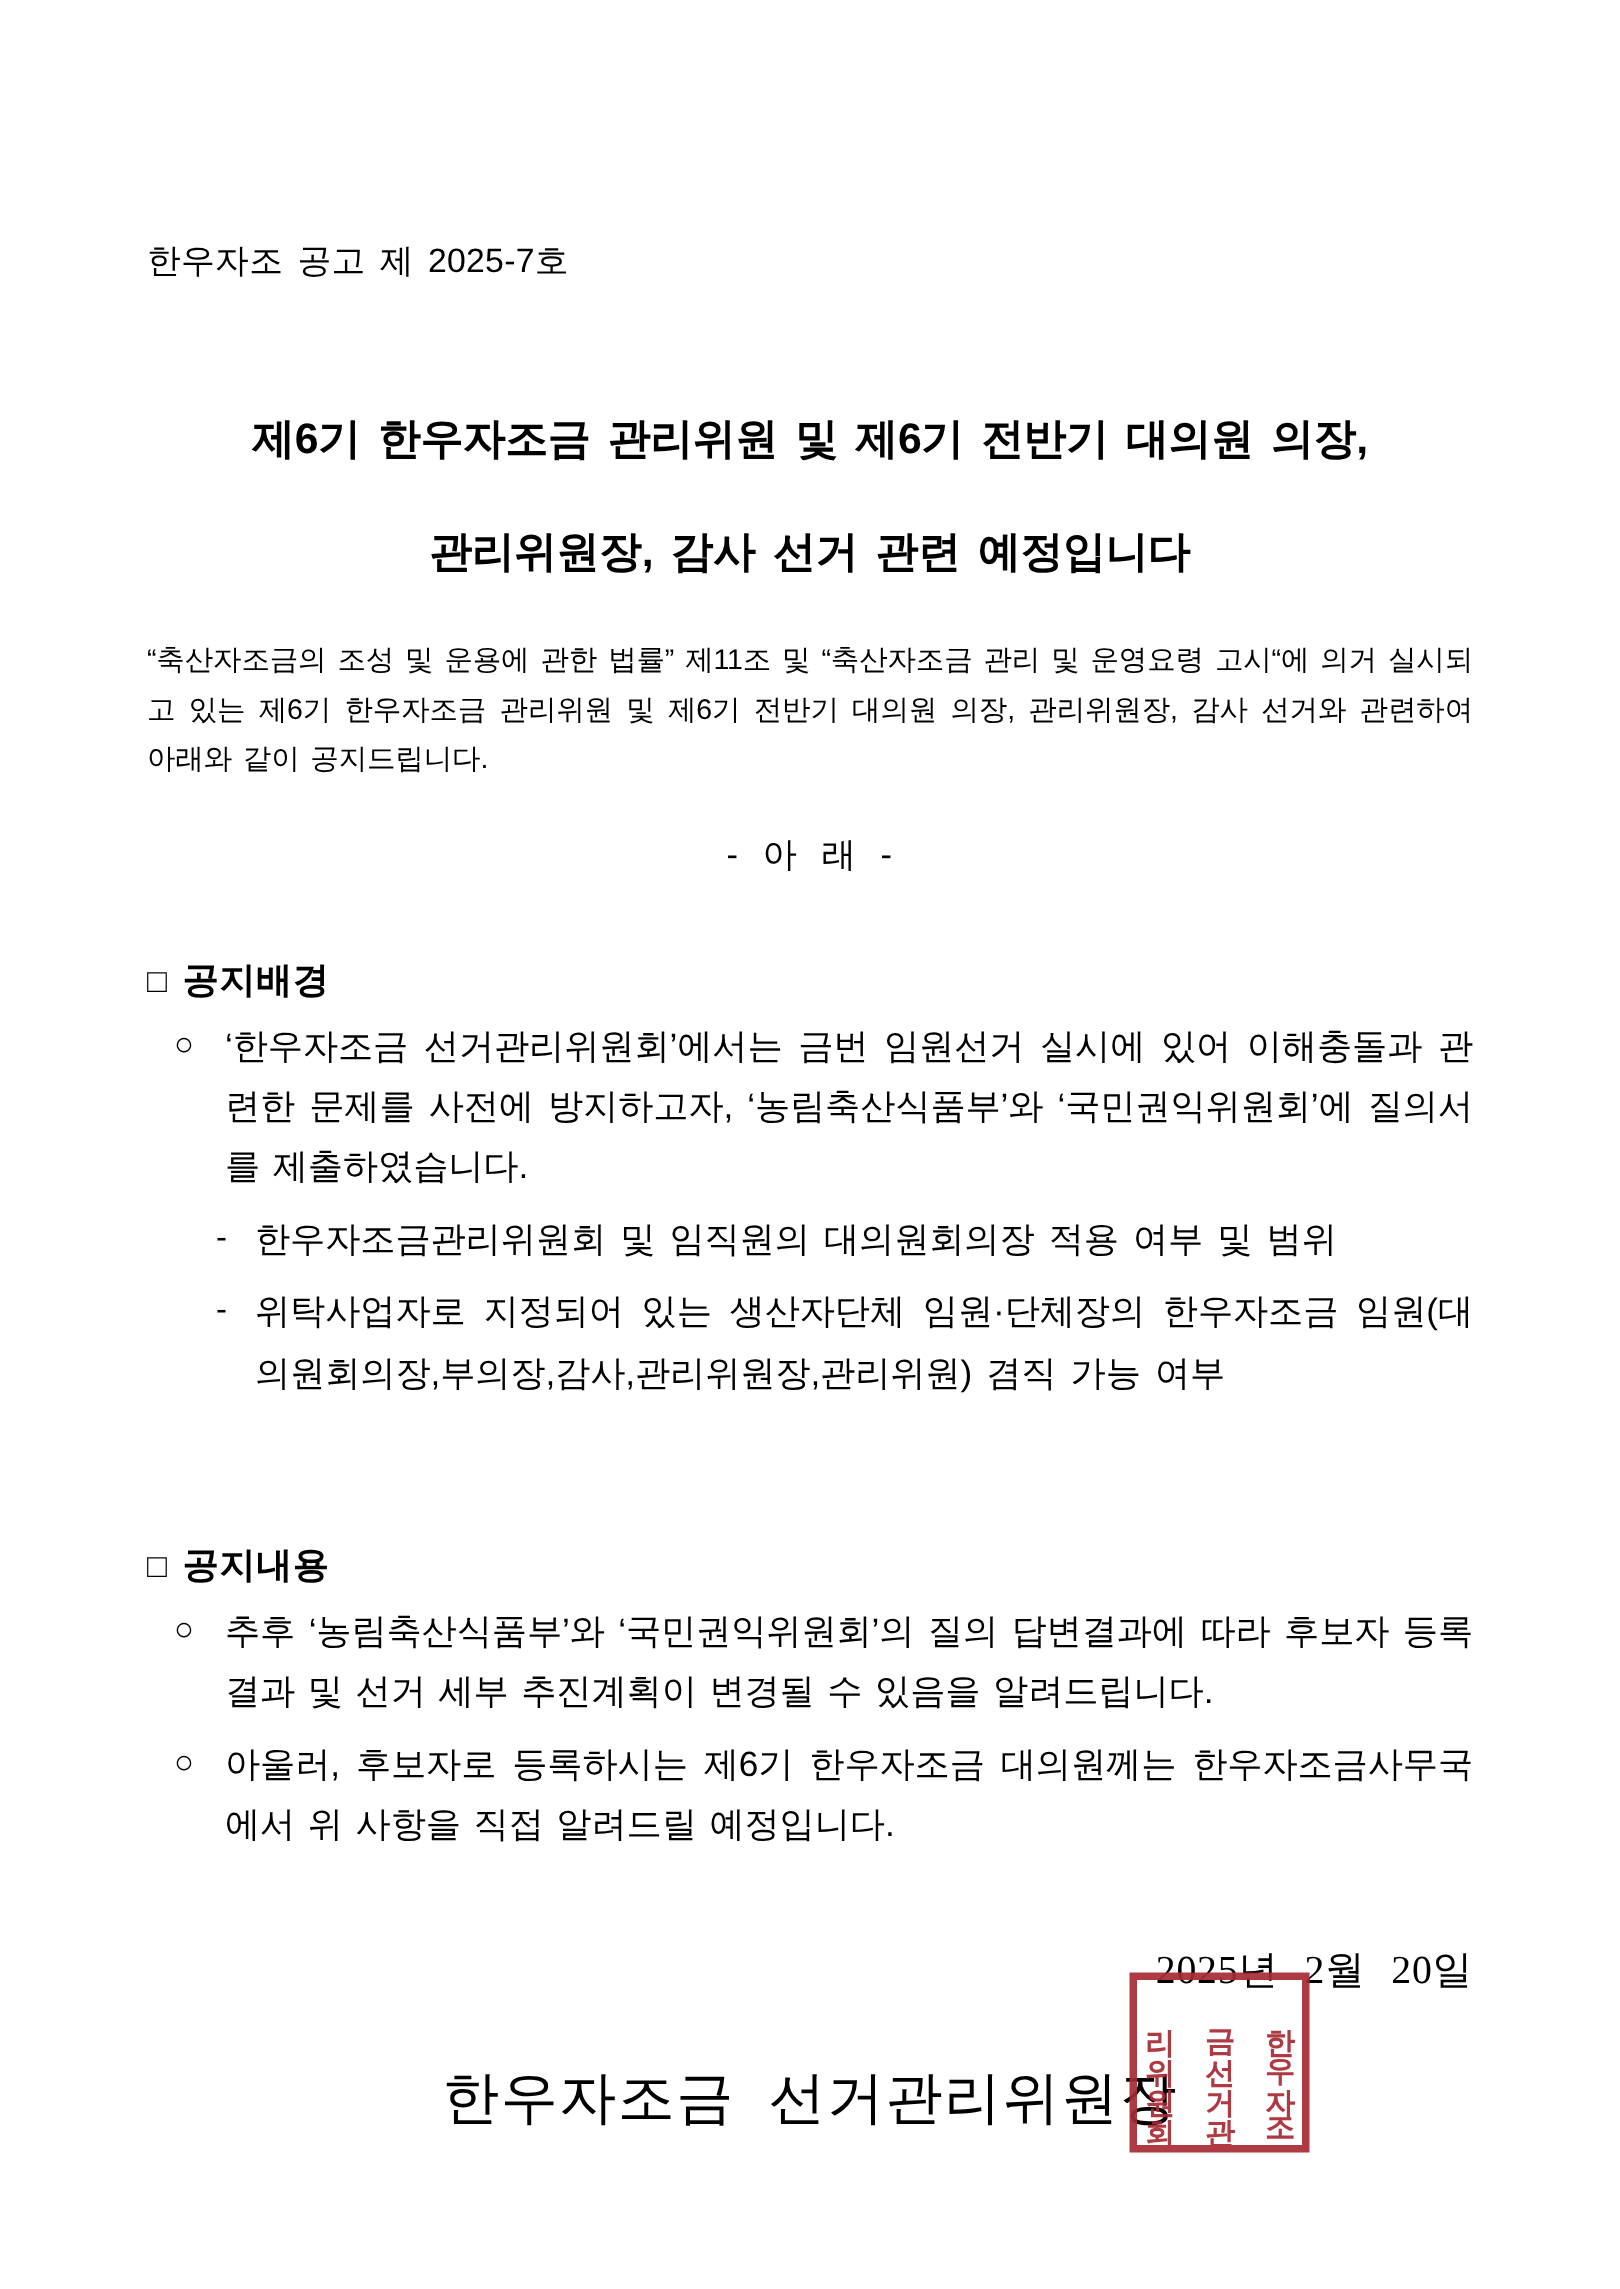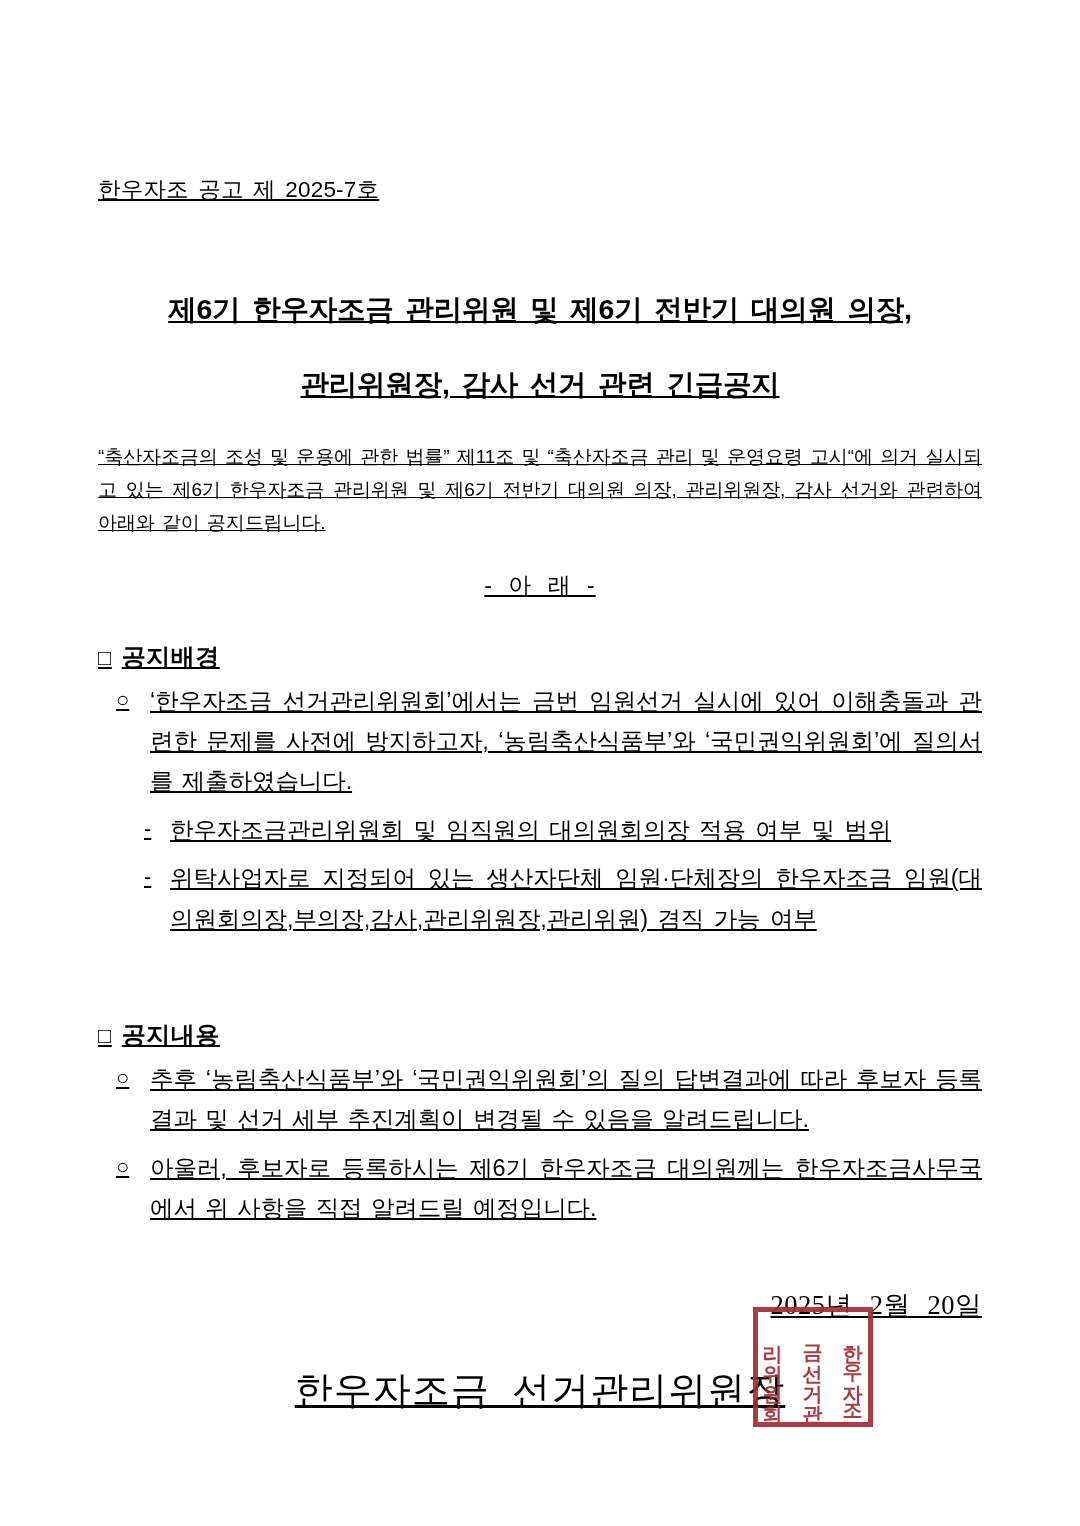--- a/index.html
+++ b/index.html
@@ -14,22 +14,21 @@
     font-family: "Liberation Serif", "DejaVu Serif", serif;
     color: #000000;
     overflow: hidden;
   }
   .page {
     position: absolute;
     left: 0; top: 0;
     width: 1080px;
     height: 1206px;
     box-sizing: border-box;
-    padding: 16px 98px;
-    text-decoration: underline;
+    padding: 0 98px;
   }
 
   .doc-number {
     margin-top: 158px;
     font-size: 22.5px;
     letter-spacing: 0.2px;
     word-spacing: 3px;
     font-family: "Liberation Sans", "DejaVu Sans", sans-serif;
     font-weight: 400;
   }
@@ -60,21 +59,21 @@
   .arae {
     margin-top: 30px;
     text-align: center;
     font-family: "Liberation Sans", "DejaVu Sans", sans-serif;
     font-size: 23px;
     letter-spacing: 1px;
     word-spacing: 8px;
   }
 
   .section {
-    margin-top: 40px;
+    margin-top: 52px;
   }
   .section-heading {
     font-family: "Liberation Sans", "DejaVu Sans", sans-serif;
     font-weight: bold;
     font-size: 24px;
     letter-spacing: 0.5px;
   }
   .section-heading .box-mark {
     font-weight: normal;
     margin-right: 10px;
@@ -173,21 +172,21 @@
 </style>
 </head>
 <body>
 
 <div class="page">
 
   <div class="doc-number">한우자조 공고 제 2025-7호</div>
 
   <div class="title">
     <span class="title-line">제6기 한우자조금 관리위원 및 제6기 전반기 대의원 의장,</span>
-    <span class="title-line">관리위원장, 감사 선거 관련 긴급공지</span>
+    <span class="title-line">관리위원장, 감사 선거 관련 예정입니다</span>
   </div>
 
   <div class="intro">“축산자조금의 조성 및 운용에 관한 법률” 제11조 및 “축산자조금 관리 및 운영요령 고시“에 의거 실시되고 있는 제6기 한우자조금 관리위원 및 제6기 전반기 대의원 의장, 관리위원장, 감사 선거와 관련하여 아래와 같이 공지드립니다.</div>
 
   <div class="arae">- 아   래 -</div>
 
   <div class="section">
     <div class="section-heading">
       <span class="box-mark">□</span><span>공지배경</span>
     </div>

